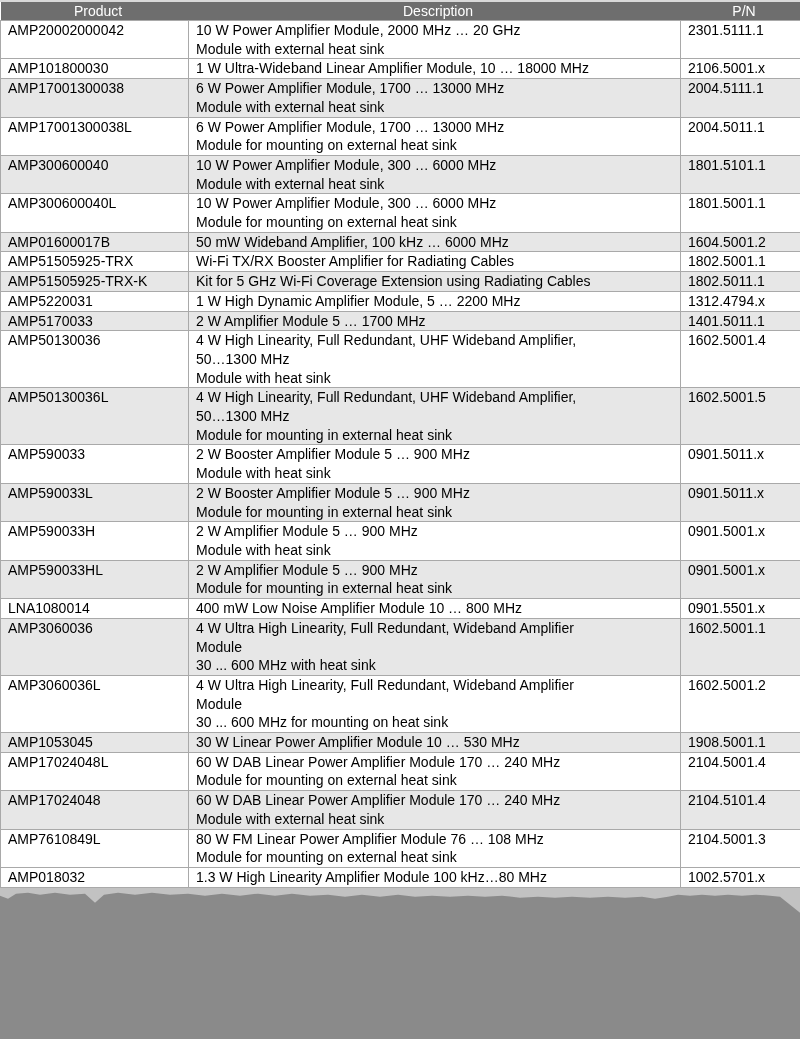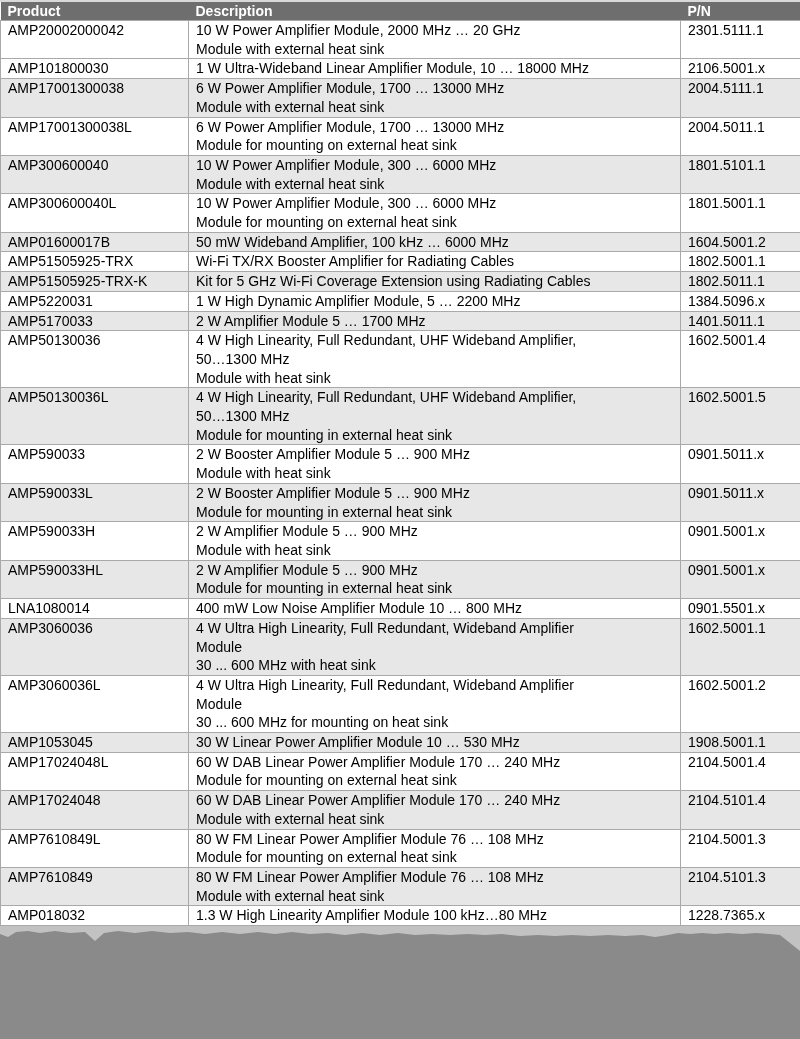--- a/index.html
+++ b/index.html
@@ -38,22 +38,22 @@
     flex:0 0 auto;
     font-size:14px;
     color:var(--text);
   }
   col.c-product{width:188px;}
   col.c-desc{width:492px;}
   col.c-pn{width:120px;}
   thead th{
     background:var(--header-bg);
     color:var(--header-text);
-    font-weight:bold;
-    text-align:left;
+    font-weight:normal;
+    text-align:center;
     height:18px;
     padding:0 0 0 7px;
     font-size:14px;
     border:none;
     white-space:nowrap;
     overflow:hidden;
   }
   tbody td{
     border:1px solid var(--border);
     padding:0 2px 0 7px;
@@ -166,21 +166,21 @@
           <td>
             <div class="desc-line">Kit for 5 GHz Wi-Fi Coverage Extension using Radiating Cables</div>
           </td>
           <td>1802.5011.1</td>
         </tr>
         <tr>
           <td>AMP5220031</td>
           <td>
             <div class="desc-line">1 W High Dynamic Amplifier Module, 5 … 2200 MHz</div>
           </td>
-          <td>1384.5096.x</td>
+          <td>1312.4794.x</td>
         </tr>
         <tr class="alt">
           <td>AMP5170033</td>
           <td>
             <div class="desc-line">2 W Amplifier Module 5 … 1700 MHz</div>
           </td>
           <td>1401.5011.1</td>
         </tr>
         <tr>
           <td>AMP50130036</td>
@@ -281,34 +281,26 @@
           <td>2104.5101.4</td>
         </tr>
         <tr>
           <td>AMP7610849L</td>
           <td>
             <div class="desc-line">80 W FM Linear Power Amplifier Module 76 … 108 MHz</div>
             <div class="desc-line">Module for mounting on external heat sink</div>
           </td>
           <td>2104.5001.3</td>
         </tr>
-        <tr class="alt">
-          <td>AMP7610849</td>
-          <td>
-            <div class="desc-line">80 W FM Linear Power Amplifier Module 76 … 108 MHz</div>
-            <div class="desc-line">Module with external heat sink</div>
-          </td>
-          <td>2104.5101.3</td>
-        </tr>
         <tr>
           <td>AMP018032</td>
           <td>
             <div class="desc-line">1.3 W High Linearity Amplifier Module 100 kHz…80 MHz</div>
           </td>
-          <td>1228.7365.x</td>
+          <td>1002.5701.x</td>
         </tr>
       </tbody>
   </table>
 
   <div class="torn">
     <div class="torn-dark"></div>
   </div>
 </div>
 
 </body></html>

